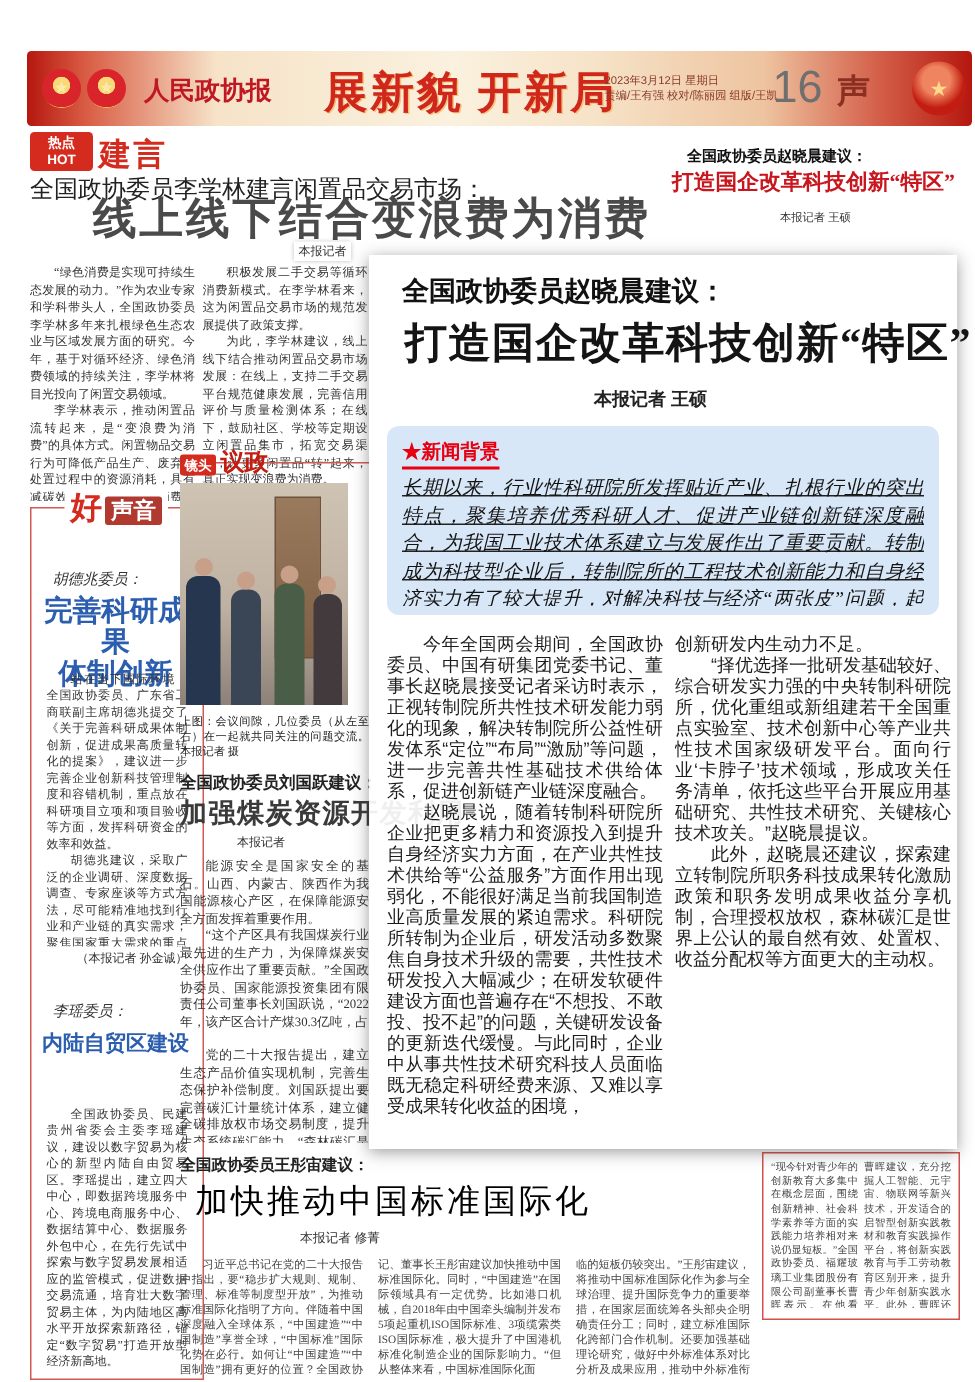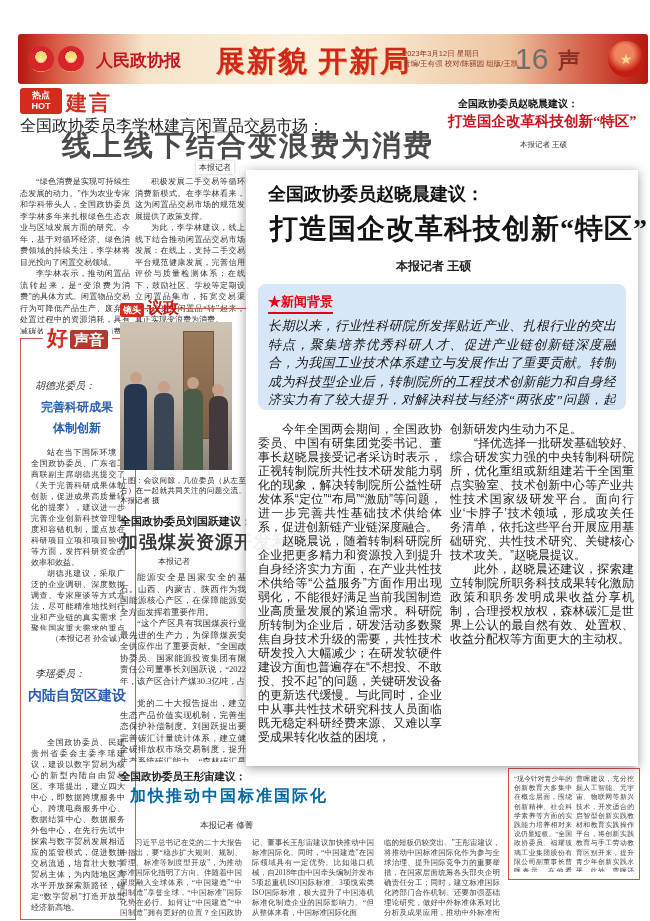--- a/index.html
+++ b/index.html
@@ -44,35 +44,35 @@
   .headB{font-size:14.5px;font-weight:bold;color:#c8161e;font-family:"Liberation Serif",serif;white-space:nowrap;}
   .bylineB{font-size:7.5px;color:#333;}
 
   
   .overlay{left:246px;top:170px;width:392px;height:596px;background:rgba(255,255,255,0.92);
     box-shadow:0 2px 10px rgba(60,60,60,.5);z-index:5;}
   .ov-kicker{font-size:18px;font-weight:bold;color:#111;}
   .ov-head{font-family:"Liberation Serif",serif;font-size:28px;font-weight:bold;color:#141414;
     white-space:nowrap;letter-spacing:1px;}
   .ov-byline{font-size:12px;font-weight:bold;color:#222;}
-  .bgbox{background:#d8e7f7;border-radius:8px;}
+  .bgbox{background:#d8e7f7;border-radius:8px;text-decoration:underline;}
   .bg-title{display:inline-block;color:#e60012;font-weight:bold;font-size:13px;
     border-bottom:2px solid #e60012;padding-bottom:1px;}
   .bg-text{font-family:"Liberation Serif",serif;font-style:italic;font-size:13px;
     line-height:18.5px;color:#141414;}
   .ov-col{font-size:12px;line-height:14px;color:#1c1c1c;}
 
   
   .redbox{border:1px solid #cf5a52;background:#fff;}
   .hsy-title{background:#fff;padding:0 4px;white-space:nowrap;}
   .hsy-hao{font-size:21px;font-weight:bold;color:#d42b1e;font-family:"Liberation Serif",serif;}
   .hsy-rest{font-size:15px;font-weight:bold;color:#fff;background:#b03a30;border-radius:2px;
     padding:1px 4px;margin-left:2px;}
   .hsy-kicker{font-size:10px;color:#333;font-family:"Liberation Serif",serif;font-style:italic;}
-  .hsy-head{font-size:12px;font-weight:bold;color:#2b5eae;text-align:center;line-height:21px;}
+  .hsy-head{font-size:19px;font-weight:bold;color:#2b5eae;text-align:center;line-height:21px;}
   .hsy-body{font-size:8px;line-height:11px;color:#333;font-family:"Liberation Serif",serif;}
   .hsy-credit{font-size:8px;color:#333;text-align:right;font-family:"Liberation Serif",serif;}
 
   
   .lens-badge{background:#d42b1e;color:#fff;font-weight:bold;font-size:9px;border-radius:2px;
     padding:2px 3px;display:inline-block;line-height:10px;}
   .lens-word{font-size:16px;font-weight:bold;color:#c21d10;margin-left:3px;}
   .lens-line{height:1px;background:#cf5a52;}
   .photo{background:linear-gradient(180deg,#cfc3b4 0%,#bfb2a2 55%,#8d8178 100%);overflow:hidden;}
   .door{position:absolute;right:16%;top:6%;width:26%;height:72%;
@@ -81,21 +81,21 @@
   .head{position:absolute;left:50%;transform:translateX(-50%);top:-12px;width:12px;height:12px;
     border-radius:50%;background:#c8a08a;}
   .caption{font-size:7.5px;line-height:10px;color:#222;font-family:"Liberation Serif",serif;}
   .kickerC{font-size:11px;font-weight:bold;color:#222;white-space:nowrap;}
   .headC{font-size:18px;font-weight:bold;color:#3a3a3a;white-space:nowrap;letter-spacing:1px;}
   .bylineC{font-size:8px;color:#333;}
   .bodyC{font-size:8.5px;line-height:11.5px;color:#333;font-family:"Liberation Serif",serif;}
 
   
   .kickerD{font-size:10.5px;font-weight:bold;color:#222;}
-  .headD{font-size:16px;font-weight:bold;color:#0369a1;letter-spacing:2px;white-space:nowrap;}
+  .headD{font-size:22px;font-weight:normal;color:#000000;letter-spacing:2px;white-space:nowrap;}
   .bylineD{font-size:8.5px;color:#333;}
   .bodyD{font-size:7.5px;line-height:10px;color:#444;font-family:"Liberation Serif",serif;}
 
   
   .redbox2{border:1.5px solid #d2504a;background:#fff;}
   .bodyE{font-size:6.8px;line-height:9.2px;color:#444;font-family:"Liberation Serif",serif;}
 </style>
 </head>
 <body>
 

